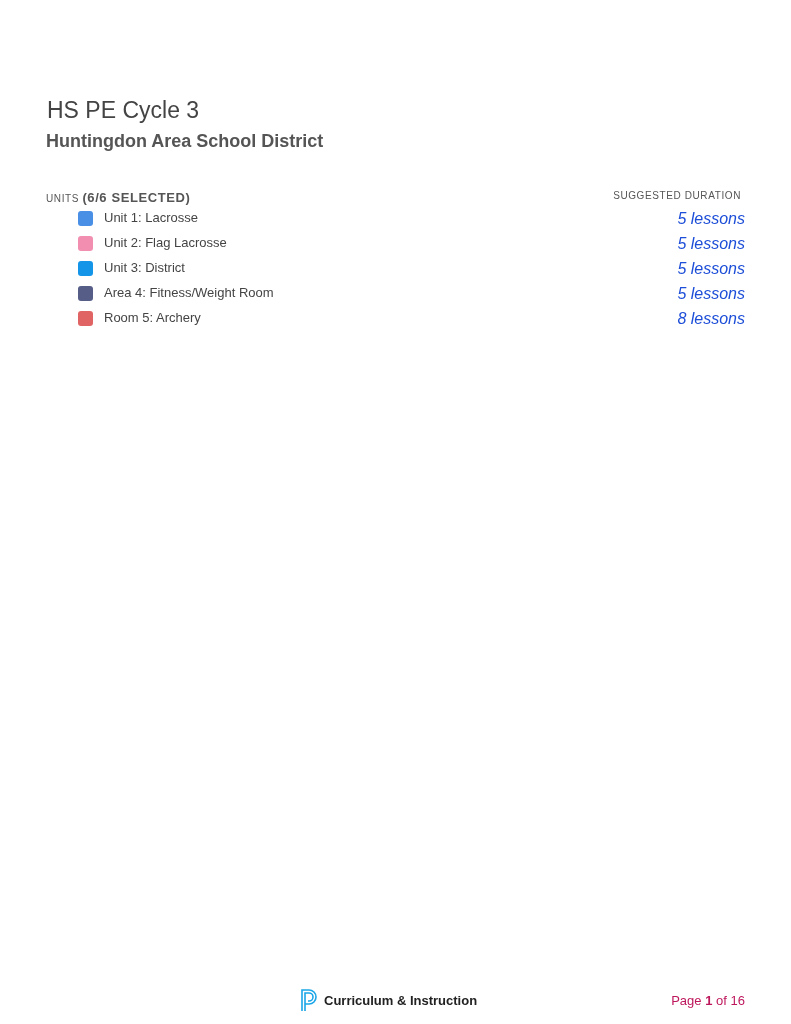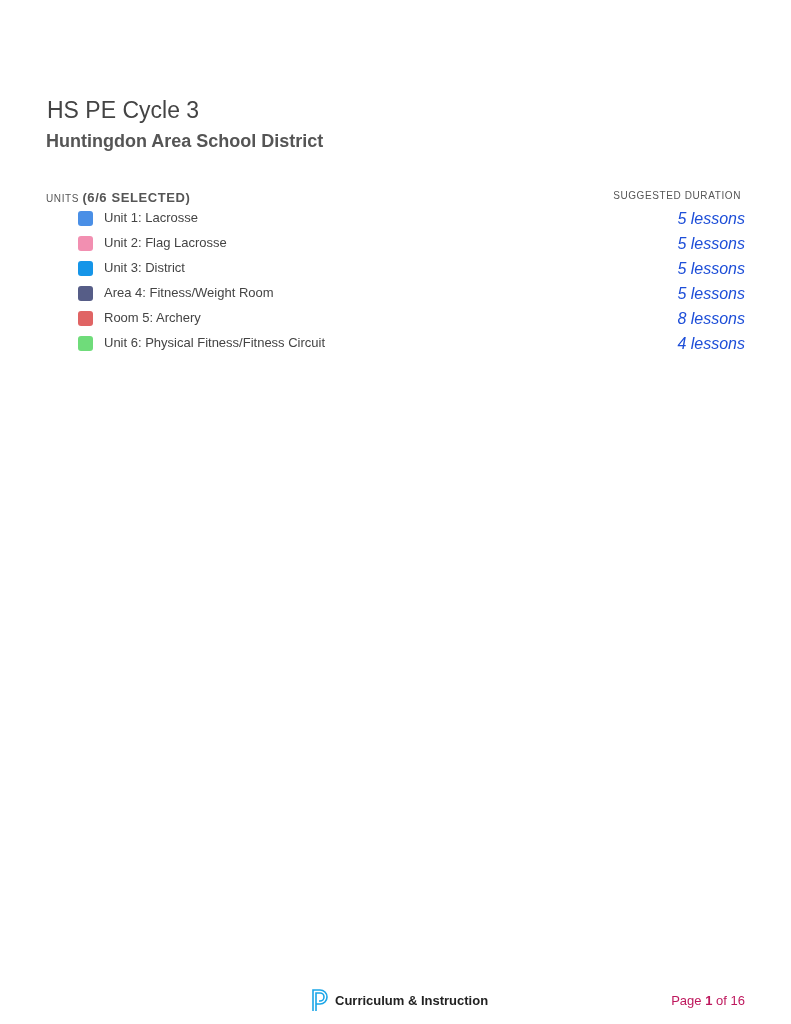--- a/index.html
+++ b/index.html
@@ -8,21 +8,21 @@
   .subtitle { position: absolute; left: 46px; top: 131px; font-size: 18px; color: #555; margin: 0; }
   .header-row { position: absolute; left: 46px; right: 46px; top: 190px; height: 14px; font-size: 10px; letter-spacing: 0.6px; color: #555; }
   .header-row .left { position: absolute; left: 0; top: 0; }
   .header-row .left .sel { font-size: 13px; font-weight: bold; }
   .header-row .right { position: absolute; right: 4px; top: 0; }
   .units { position: absolute; left: 46px; right: 46px; top: 208px; }
   .unit { position: relative; height: 25px; margin-left: 32px; }
   .swatch { position: absolute; left: 0; top: 3px; width: 15px; height: 15px; border-radius: 3px; }
   .unit-label { position: absolute; left: 26px; top: 2px; font-size: 13px; color: #444; }
   .duration { position: absolute; right: 0; top: 2px; font-size: 16px; font-style: italic; color: #1d4ed8; }
-  .footer { position: absolute; left: 311px; right: 46px; top: 988px; height: 26px; }
+  .footer { position: absolute; left: 300px; right: 46px; top: 988px; height: 26px; }
   .logo { position: absolute; left: 0; top: 0; width: 20px; height: 24px; }
   .brand { position: absolute; left: 24px; top: 5px; font-size: 13px; font-weight: bold; color: #222; }
   .page { position: absolute; right: 0; top: 5px; font-size: 13px; color: #be185d; }
   .page b { font-weight: bold; }
 </style>
 </head>
 <body>
 
 <h1 class="title">HS PE Cycle 3</h1>
 <h2 class="subtitle">Huntingdon Area School District</h2>
@@ -54,25 +54,20 @@
   <div class="unit">
     <span class="swatch" style="background:#565d87"></span>
     <span class="unit-label">Area 4: Fitness/Weight Room</span>
     <span class="duration">5 lessons</span>
   </div>
   <div class="unit">
     <span class="swatch" style="background:#e06464"></span>
     <span class="unit-label">Room 5: Archery</span>
     <span class="duration">8 lessons</span>
   </div>
-  <div class="unit">
-    <span class="swatch" style="background:#6fdc7a"></span>
-    <span class="unit-label">Unit 6: Physical Fitness/Fitness Circuit</span>
-    <span class="duration">4 lessons</span>
-  </div>
 </div>
 
 <div class="footer">
   <svg class="logo" viewBox="0 0 20 24">
     <g fill="none" stroke="#1aa6e8" stroke-width="1.6">
       <path d="M2 23 V2 H9 A7 7 0 0 1 9 16 H5"></path>
       <path d="M5 23 V5 H9 A4 4 0 0 1 9 13 H8"></path>
     </g>
   </svg>
   <span class="brand">Curriculum &amp; Instruction</span>

